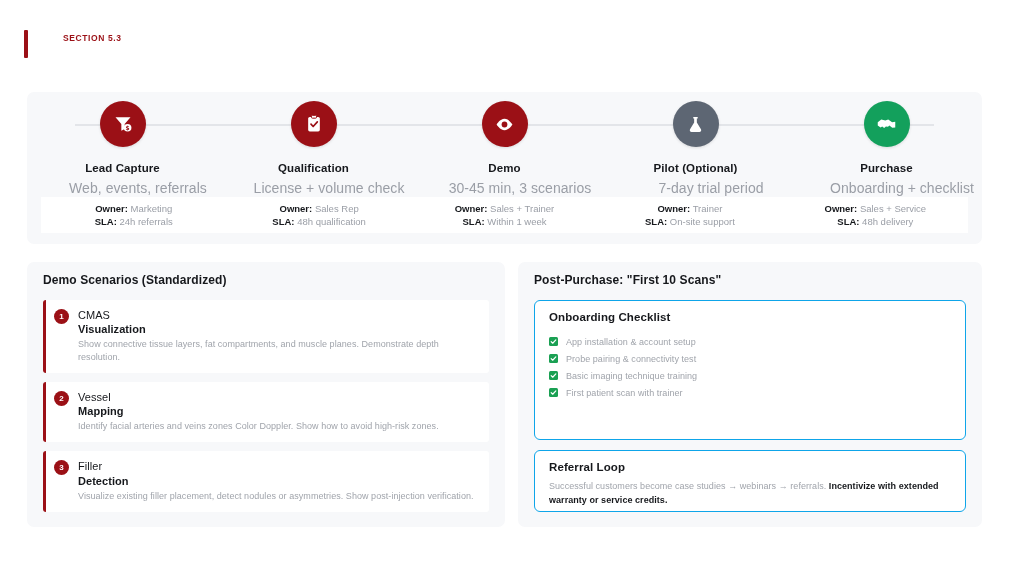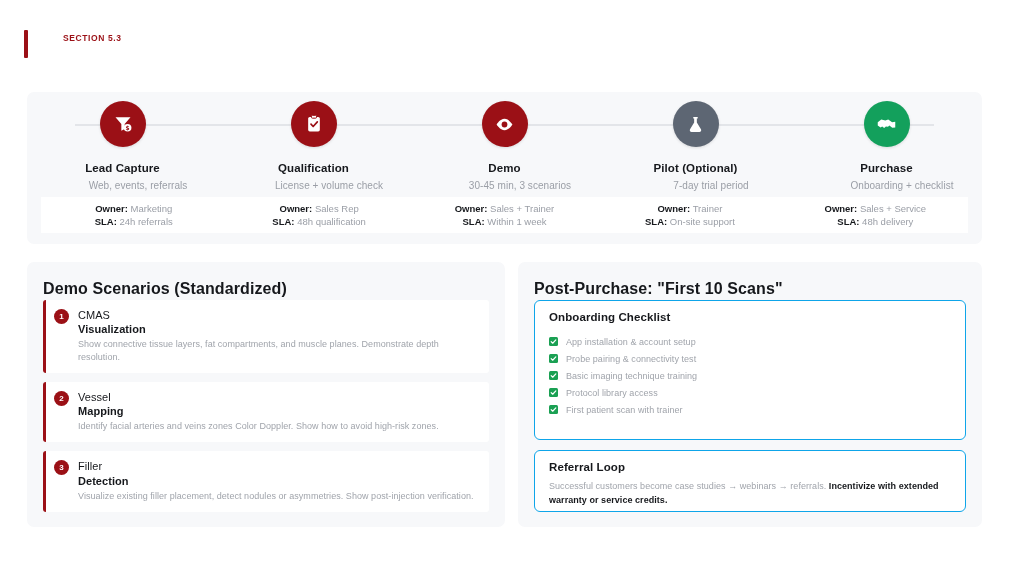--- a/index.html
+++ b/index.html
@@ -107,21 +107,21 @@
   .step-circle svg { display: block; }
   .step-name {
     margin-top: 15px;
     font-size: 11.5px;
     font-weight: bold;
     color: #16181c;
     letter-spacing: 0.1px;
   }
   .step-sub {
     margin-top: 6px;
-    font-size: 10px;
+    font-size: 14px;
     color: #9a9ea6;
     letter-spacing: 0.05px;
     margin-left: 31px;
   }
 
   .owner-band {
     position: absolute;
     left: 14px;
     top: 105px;
     width: 927px;
@@ -163,25 +163,24 @@
     top: 262px;
     width: 464px;
     height: 265px;
     background: #f7f8fa;
     border-radius: 7px;
   }
   .col-heading {
     position: absolute;
     left: 16px;
     top: 11px;
-    font-size: 16px;
+    font-size: 12px;
     font-weight: bold;
     color: #16181c;
     letter-spacing: 0.1px;
-    margin-top: 7px;
   }
 
   .scenario-list {
     position: absolute;
     left: 16px;
     top: 38px;
     right: 16px;
   }
   .scenario {
     position: relative;
@@ -484,35 +483,27 @@
 
       <div class="check-item">
         <span class="check-box">
           <svg width="7" height="7" viewBox="0 0 12 12">
               <path d="M2 6.2l2.6 2.8L10 3.2" stroke="#ffffff" stroke-width="2" fill="none" stroke-linecap="round" stroke-linejoin="round"></path>
             </svg>
         </span>
         <span class="check-label">Basic imaging technique training</span>
       </div>
 
+
       <div class="check-item">
         <span class="check-box">
           <svg width="7" height="7" viewBox="0 0 12 12">
               <path d="M2 6.2l2.6 2.8L10 3.2" stroke="#ffffff" stroke-width="2" fill="none" stroke-linecap="round" stroke-linejoin="round"></path>
             </svg>
         </span>
-        <span class="check-label">Protocol library access</span>
-      </div>
-
-      <div class="check-item">
-        <span class="check-box">
-          <svg width="7" height="7" viewBox="0 0 12 12">
-              <path d="M2 6.2l2.6 2.8L10 3.2" stroke="#ffffff" stroke-width="2" fill="none" stroke-linecap="round" stroke-linejoin="round"></path>
-            </svg>
-        </span>
         <span class="check-label">First patient scan with trainer</span>
       </div>
 
 
     </div>
   </div>
 
   <div class="card card-referral">
     <div class="card-title">Referral Loop</div>
     <div class="referral-body">

